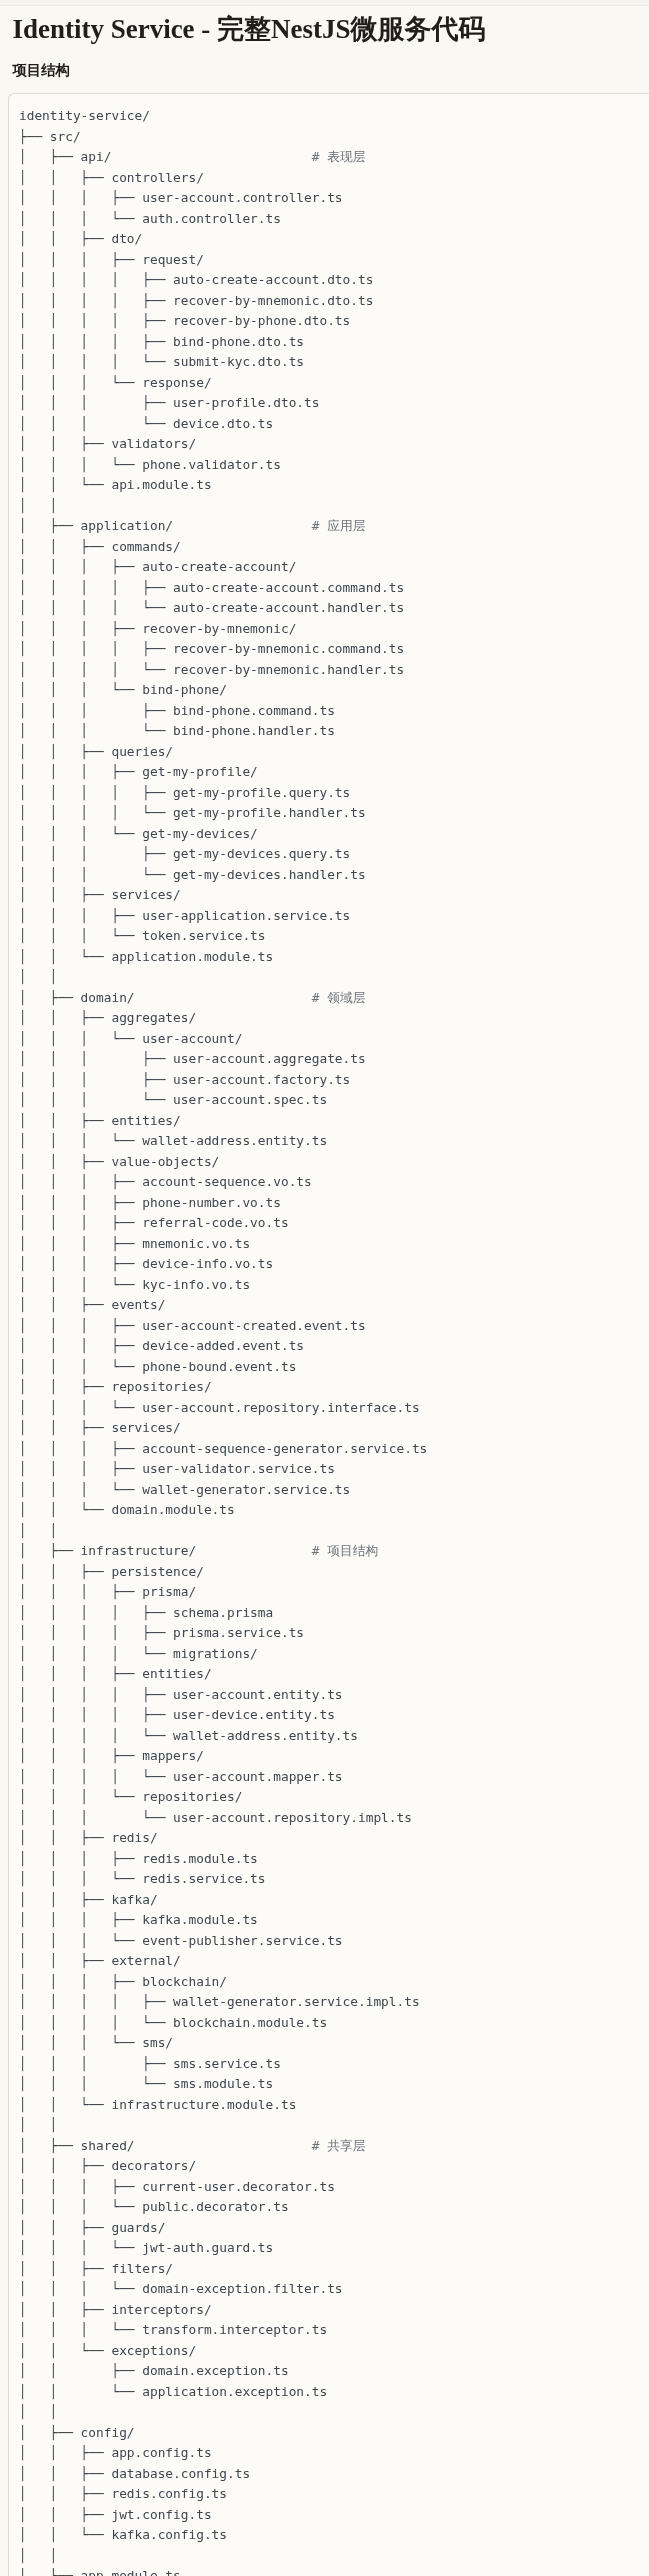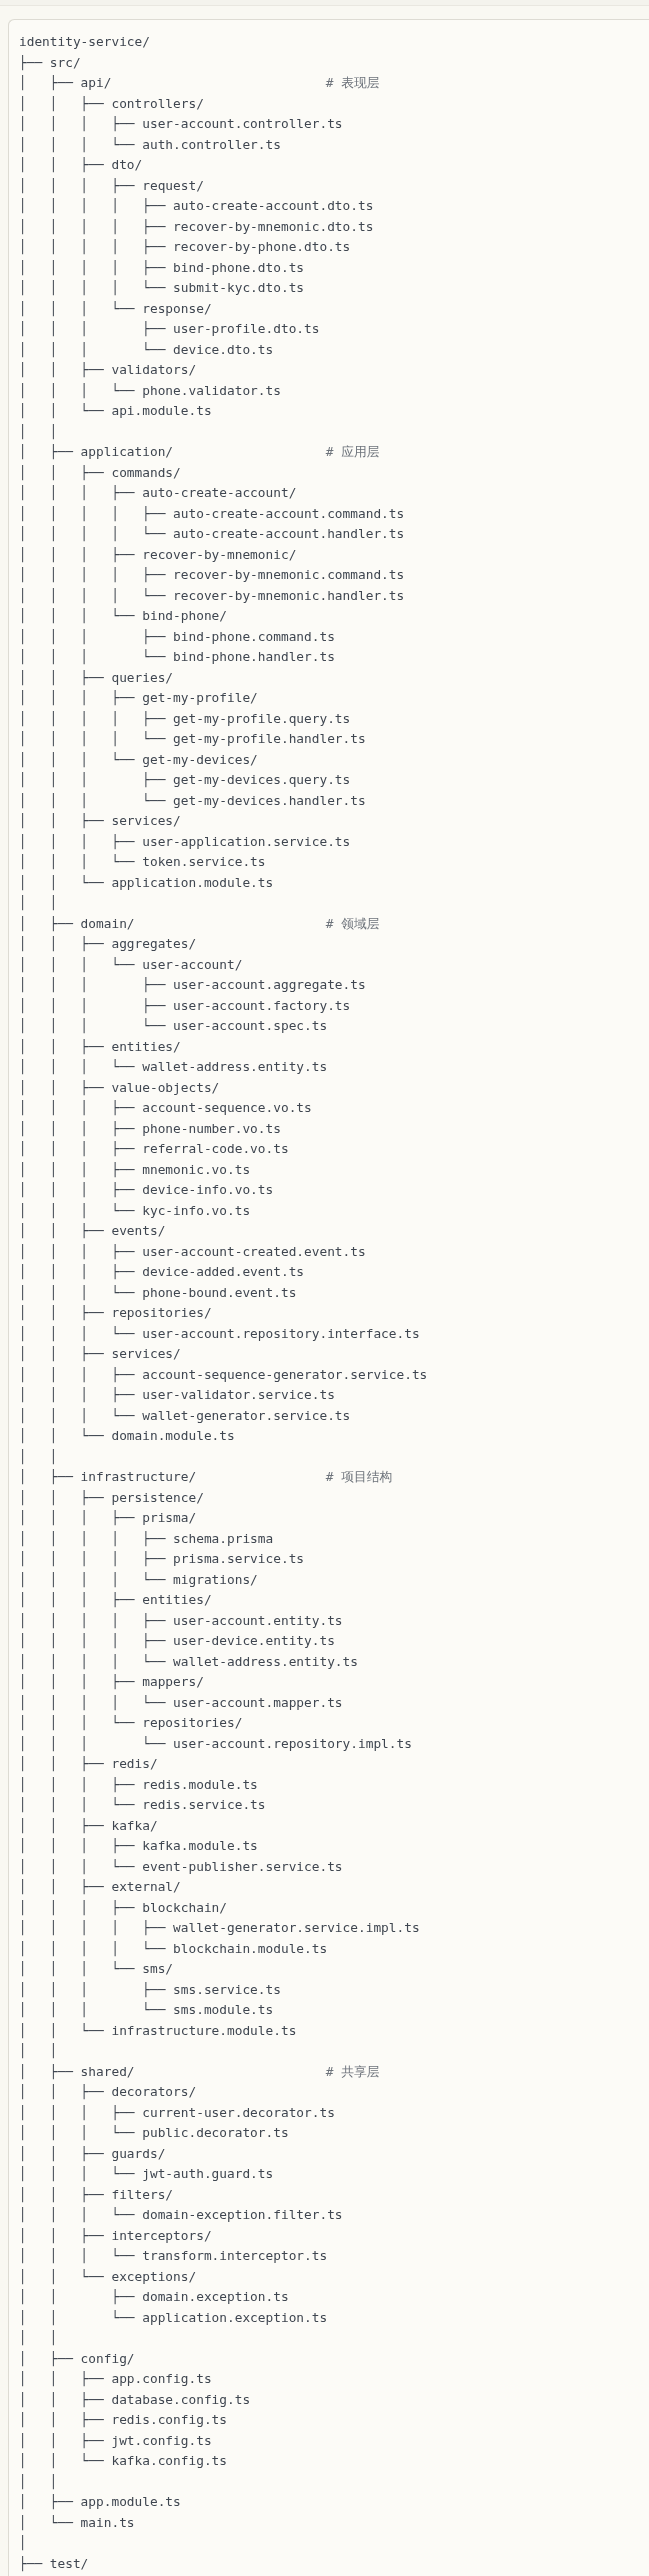--- a/index.html
+++ b/index.html
@@ -27,27 +27,29 @@
     padding: 12px 0 12px 10.3px;
     overflow: hidden;
   }
   pre {
     margin: 0;
     font-family: "DejaVu Sans Mono", "Liberation Mono", monospace;
     font-size: 12.8px; line-height: 20.5px;
     color: #3f4650;
     white-space: pre;
   }
-  .c { color: #6d737b; margin-left: 14px; }
+  .c { color: #6d737b; }
 </style>
 </head>
 <body>
 
 <div>
   <div class="topband"></div>
+  <h1>Identity Service - 完整NestJS微服务代码</h1>
+  <h2>项目结构</h2>
   <div class="codeblock">
     <pre id="tree">identity-service/
 ├── src/
 │   ├── api/                          <span class="c"># 表现层</span>
 │   │   ├── controllers/
 │   │   │   ├── user-account.controller.ts
 │   │   │   └── auth.controller.ts
 │   │   ├── dto/
 │   │   │   ├── request/
 │   │   │   │   ├── auto-create-account.dto.ts

